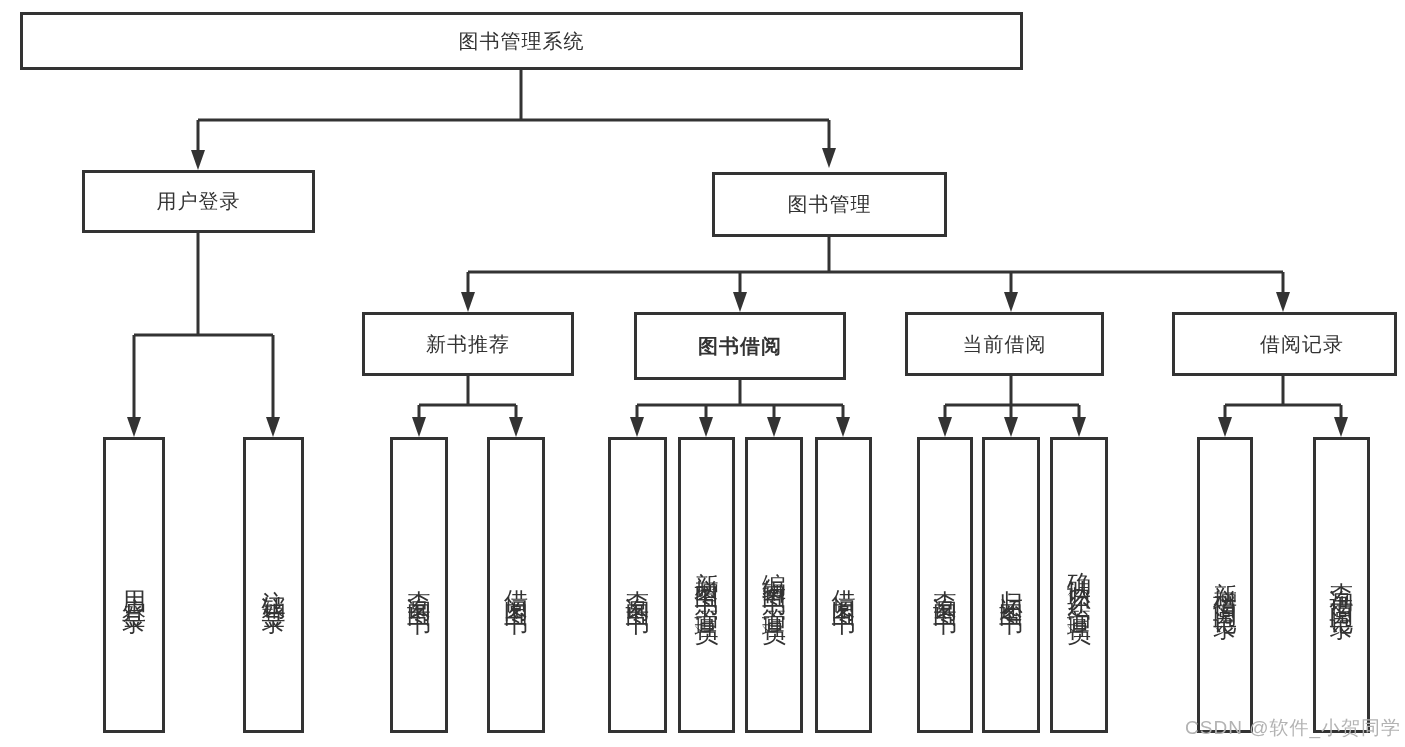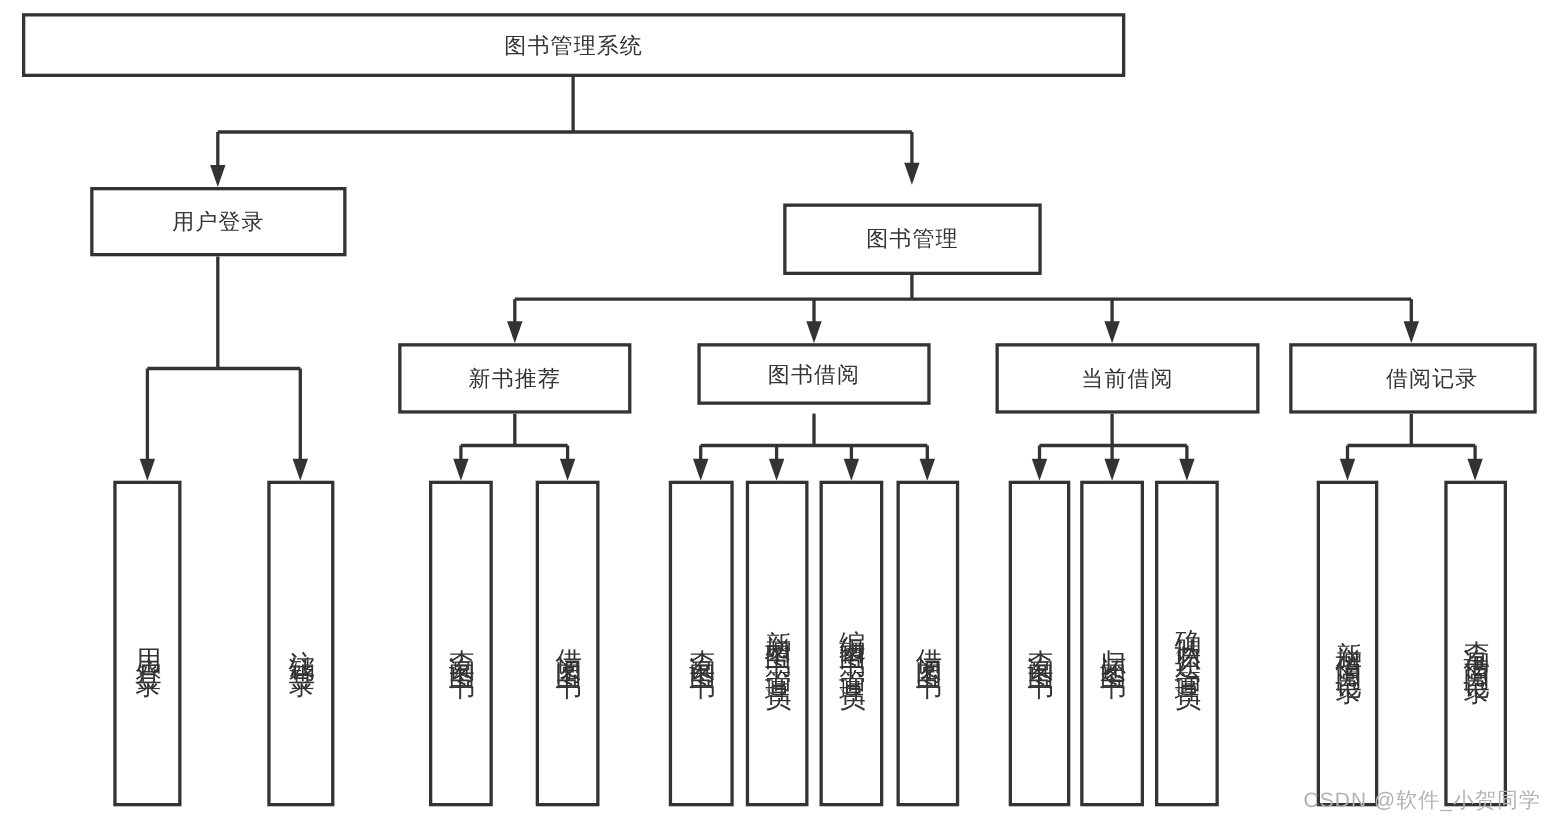--- a/index.html
+++ b/index.html
@@ -136,31 +136,31 @@
     </g>
   </svg>
 
   <div class="node h" style="left:20px; top:12px; width:1003px; height:58px;text-align:right;">
     <span>图书管理系统</span>
   </div>
 
   <div class="node h" style="left:82px; top:170px; width:233px; height:63px;">
     <span>用户登录</span>
   </div>
-  <div class="node h" style="left:712px; top:185px; width:235px; height:65px;">
+  <div class="node h" style="left:712px; top:172px; width:235px; height:65px;">
     <span>图书管理</span>
   </div>
 
   <div class="node h" style="left:362px; top:312px; width:212px; height:64px;justify-content:center;">
     <span>新书推荐</span>
   </div>
-  <div class="node h" style="left:634px; top:312px; width:212px; height:56px;">
+  <div class="node h" style="left:634px; top:312px; width:212px; height:68px;font-weight:bold;">
     <span>图书借阅</span>
   </div>
-  <div class="node h" style="left:905px; top:312px; width:240px; height:64px;">
+  <div class="node h" style="left:905px; top:312px; width:199px; height:64px;">
     <span>当前借阅</span>
   </div>
   <div class="node h" style="left:1172px; top:312px; width:225px; height:64px;padding-left:35px;">
     <span>借阅记录</span>
   </div>
 
   <div class="node v" style="left:103px; top:437px; width:62px; height:296px;">
     <span class="vtext">用户登录</span>
   </div>
   <div class="node v" style="left:243px; top:437px; width:61px; height:296px;">

